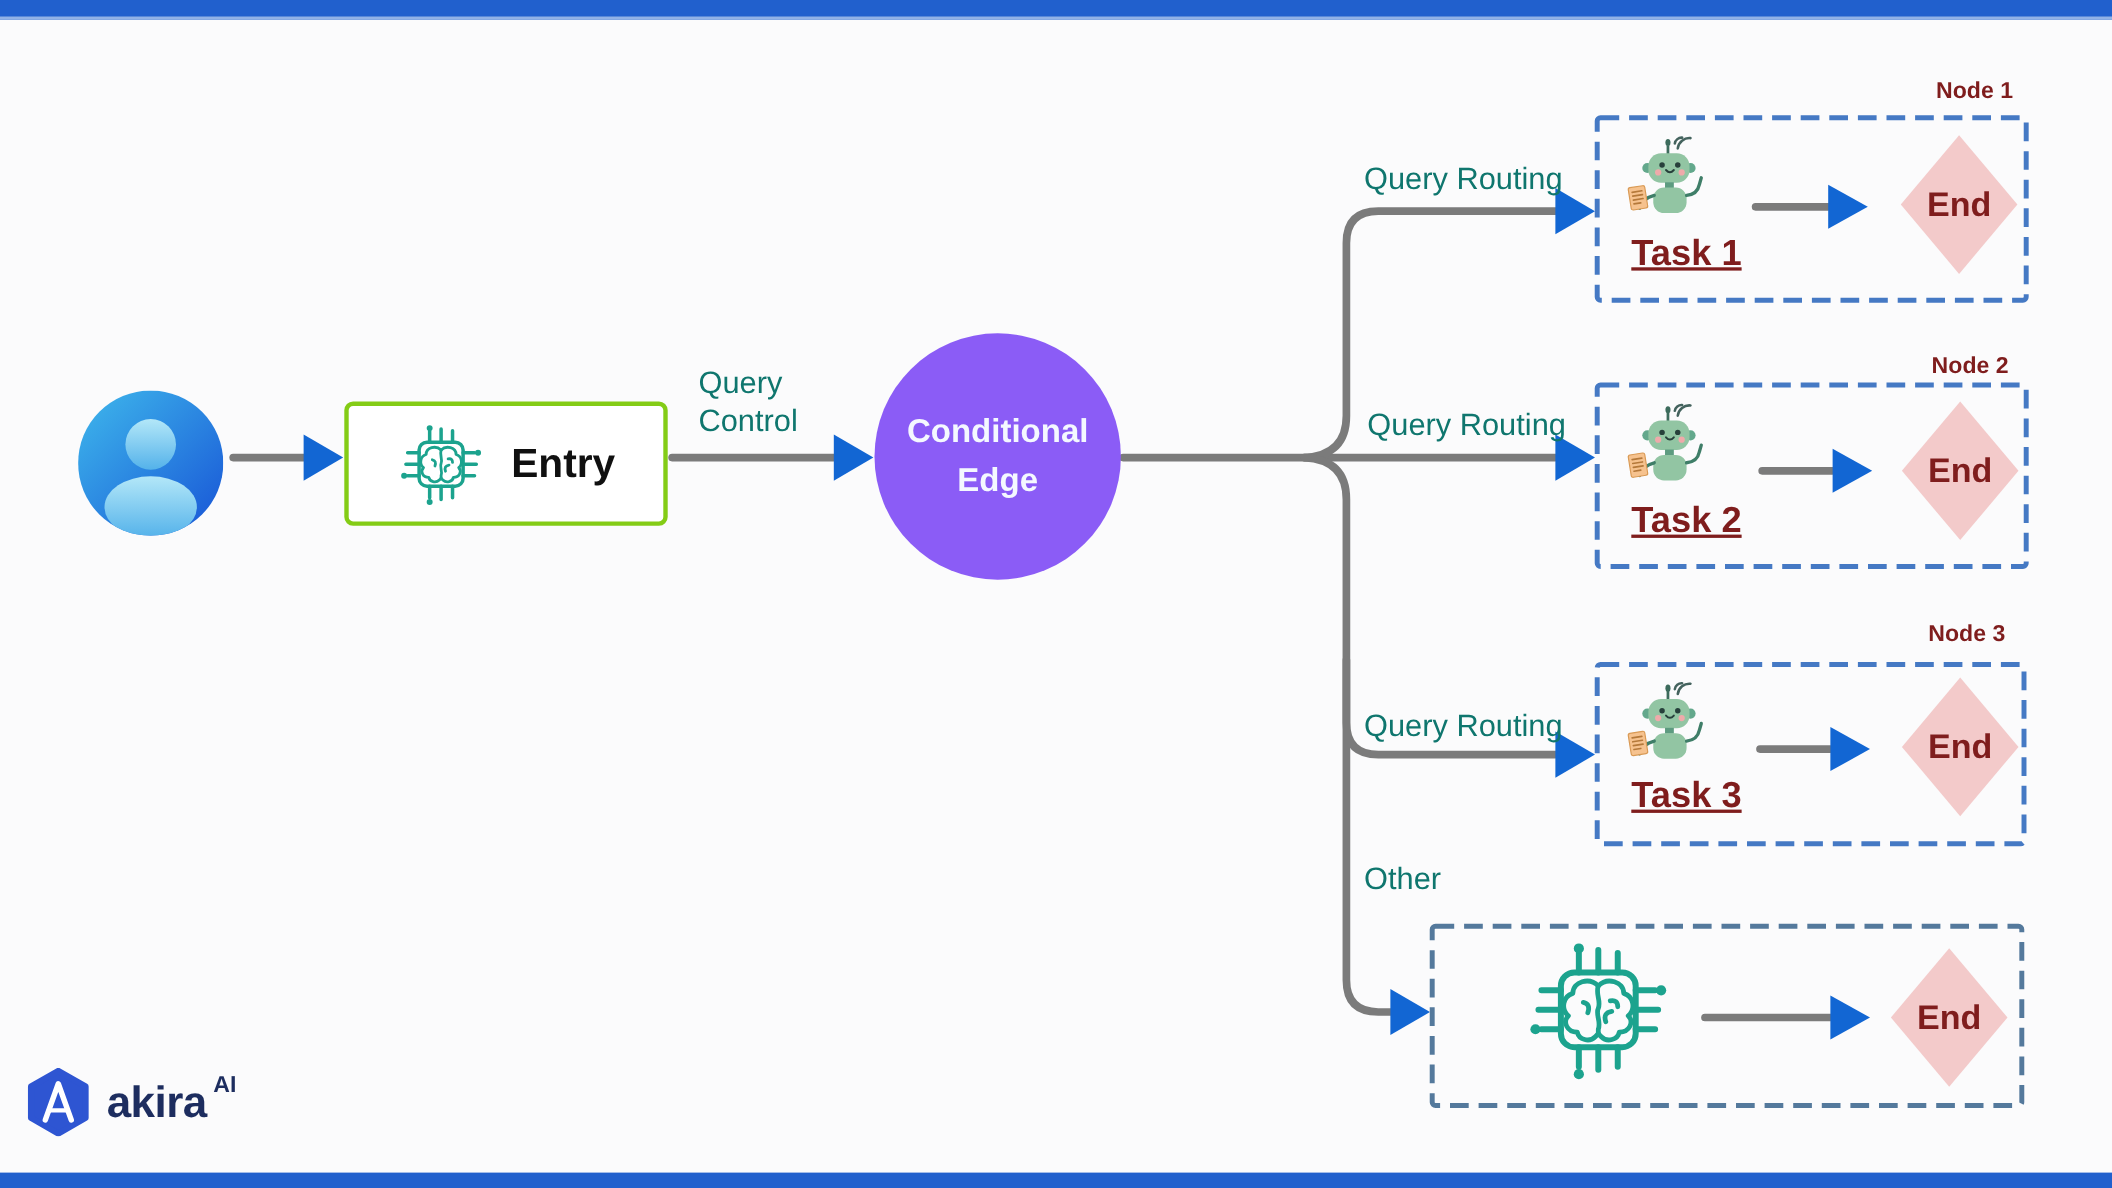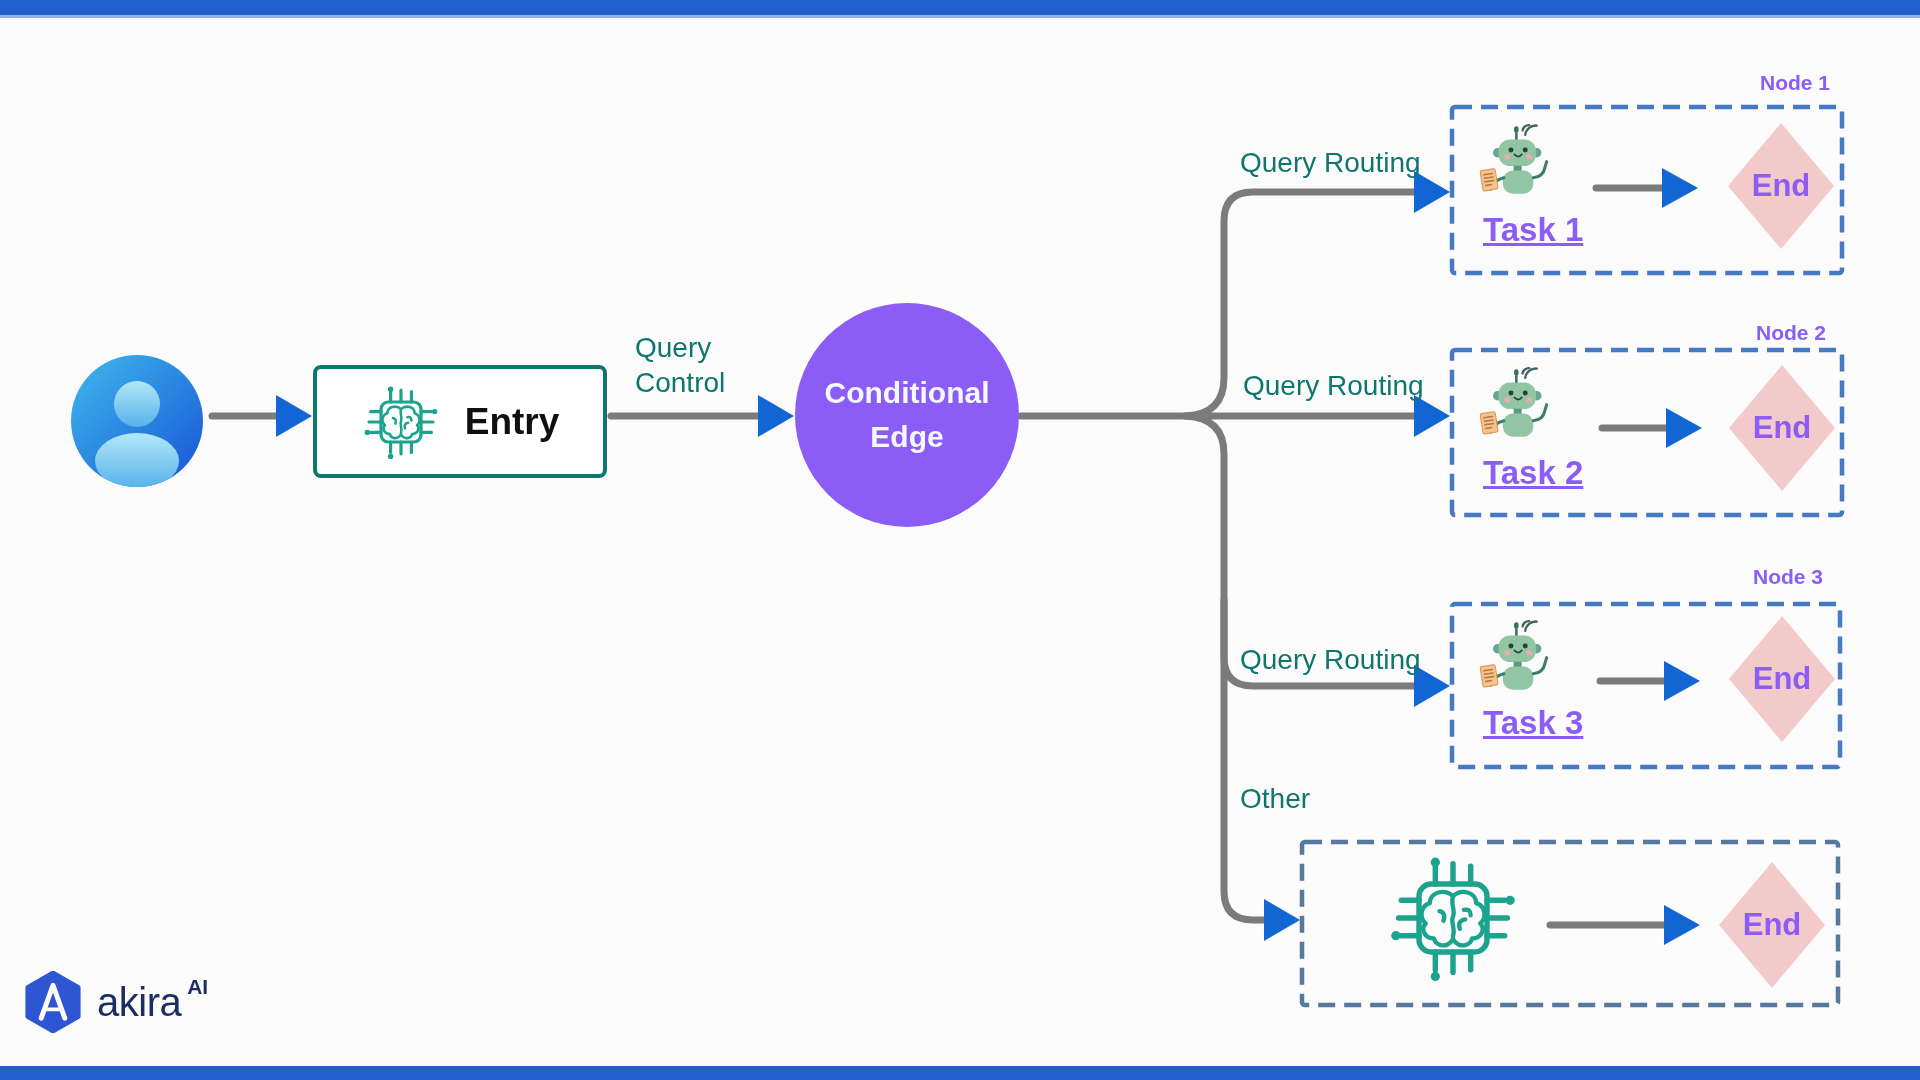--- a/index.html
+++ b/index.html
@@ -5,39 +5,39 @@
   html,body{margin:0;padding:0;background:#e8e8e8;}
   .stage{
     position:relative;width:1920px;height:1080px;overflow:hidden;
     background:#fbfbfc;font-family:"Liberation Sans",sans-serif;
   }
   .abs{position:absolute;}
   .bar{position:absolute;left:0;width:1920px;background:#2160cd;}
   .bar.top{top:0;height:15px;border-bottom:3px solid #92b2e6;}
   .bar.bottom{top:1066px;height:14px;}
   svg.layer{position:absolute;left:0;top:0;width:1920px;height:1080px;}
-  .lbl{position:absolute;color:#8b5cf6;white-space:nowrap;line-height:1.2;}
+  .lbl{position:absolute;color:#7f1d1d;white-space:nowrap;line-height:1.2;}
   .edge-lbl{font-size:28px;font-weight:400;color:#0f766e;}
   .qc{line-height:35px;}
   .node-title{font-size:21px;font-weight:700;width:130px;text-align:right;}
   .task-lbl{font-size:33px;font-weight:700;text-decoration:underline;}
   .end-lbl{font-size:31px;font-weight:700;width:120px;text-align:center;transform:translate(-50%,-50%);}
   .entry-box{
     position:absolute;left:313px;top:365px;width:294px;height:113px;
-    background:#ffffff;border:4px solid #0f766e;border-radius:8px;
+    background:#ffffff;border:4px solid #84cc16;border-radius:8px;
     box-sizing:border-box;display:flex;align-items:center;justify-content:center;gap:24px;
   }
   .entry-label{font-size:37px;font-weight:700;color:#101010;}
   .cond-circle{
     position:absolute;left:795px;top:303px;width:224px;height:224px;border-radius:50%;
     background:#8b5cf6;display:flex;flex-direction:column;align-items:center;justify-content:center;
   }
   .cond-line{color:#f4f8ff;font-size:30px;font-weight:700;line-height:44px;text-align:center;}
   .logo-row{position:absolute;left:22px;top:971px;height:62px;display:flex;align-items:center;gap:13px;}
-  .logo-text{font-size:40px;font-weight:400;color:#1d2d5f;letter-spacing:-0.5px;}
+  .logo-text{font-size:40px;font-weight:700;color:#1d2d5f;letter-spacing:-0.5px;}
   .logo-sup{font-size:21px;font-weight:700;color:#1d2d5f;position:relative;top:-15px;left:3px;letter-spacing:0;}
 </style>
 </head>
 <body>
 
 <div class="stage">
 
   <svg width="0" height="0" style="position:absolute" aria-hidden="true">
     <defs>
       <linearGradient id="avatar-bg" x1="0" y1="0" x2="1" y2="1">

